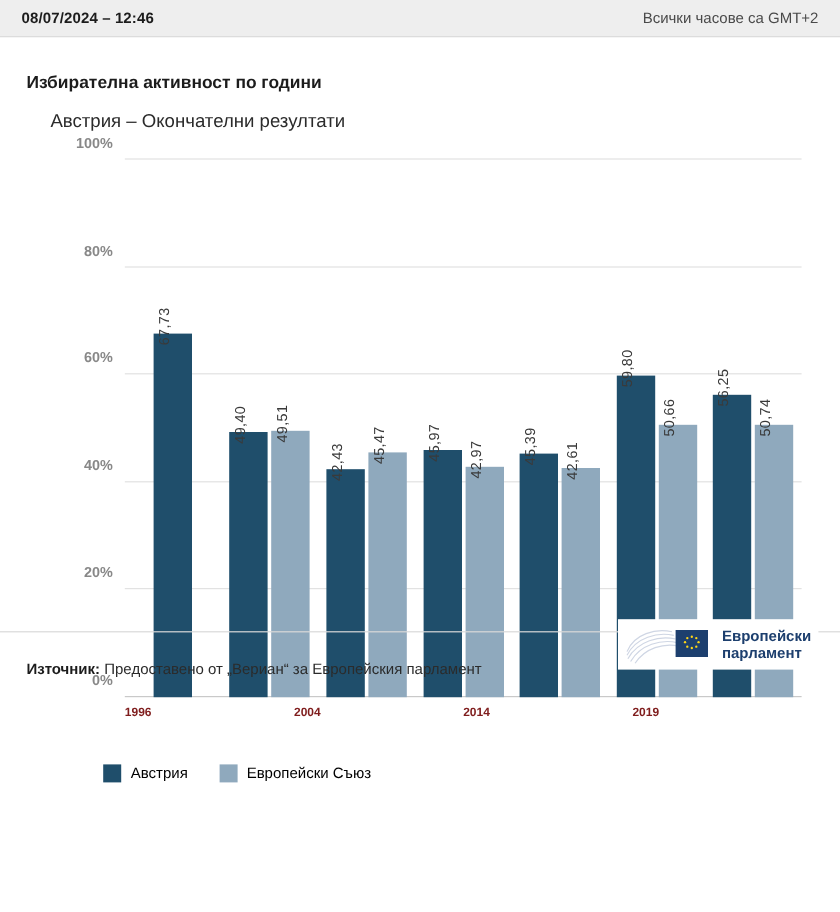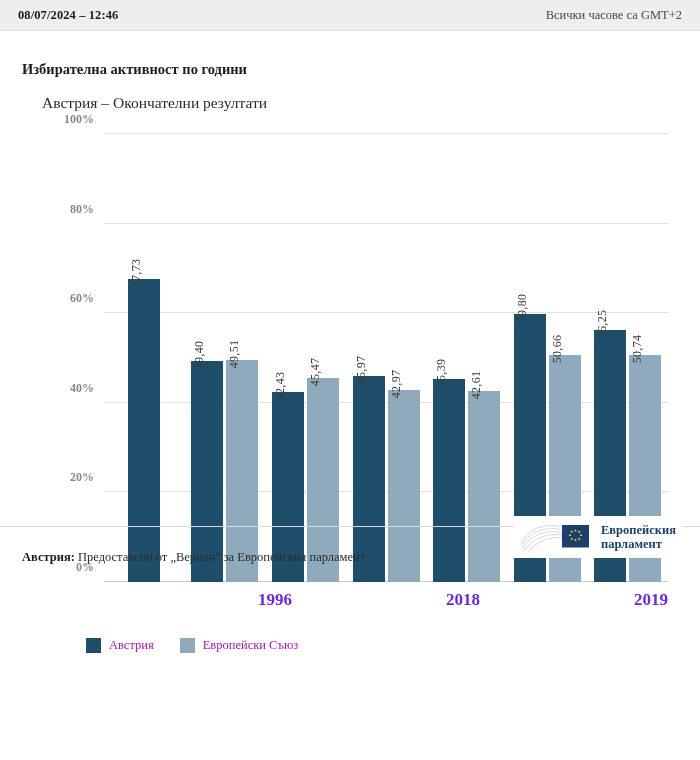--- a/index.html
+++ b/index.html
@@ -12,21 +12,20 @@
     background: #ffffff;
     font-family: "Liberation Sans", sans-serif;
     color: #1c1c1c;
     overflow: hidden;
   }
   .page {
     position: relative;
     width: 700px;
     height: 588px;
     box-sizing: border-box;
-    font-family: Liberation Serif, serif;
   }
 
   
   .topbar {
     height: 31px;
     background: #eeeeee;
     border-bottom: 1px solid #dcdcdc;
     display: flex;
     align-items: center;
     justify-content: space-between;
@@ -136,40 +135,39 @@
     position: absolute;
     left: 82px;
     right: 10px;
     bottom: 22px;
     height: 30px;
     display: flex;
     justify-content: space-around;
   }
   .xlabel {
     flex: 1 1 0;
-    text-align: right;
-    font-size: 17px;
-    font-weight: bold;
-    color: #6d28d9;
+    text-align: left;
+    font-size: 10px;
+    font-weight: bold;
+    color: #7f1d1d;
     padding-top: 8px;
   }
 
   
   .legend {
     display: flex;
     align-items: center;
     gap: 26px;
     padding: 4px 0 0 86px;
   }
   .legend-item {
     display: flex;
-    align-items: center;
     gap: 8px;
     font-size: 12.5px;
-    color: #a21caf;
+    color: #000000;
   }
   .swatch {
     width: 15px;
     height: 15px;
     display: inline-block;
   }
 
   
   .footer {
     position: absolute;
@@ -299,39 +297,40 @@
           <div class="bar primary" style="height: 56.25%; background: rgb(31, 78, 107);">
             <span class="bar-label">56,25</span>
           </div>
           <div class="bar secondary" style="height: 50.74%; background: rgb(143, 169, 189);">
             <span class="bar-label">50,74</span>
           </div>
         </div>
       </div>
     <div class="xlabels" id="xlabels">
         <div class="xlabel">1996</div>
-        <div class="xlabel">2018</div>
+        <div class="xlabel">2004</div>
+        <div class="xlabel">2014</div>
         <div class="xlabel">2019</div>
       </div>
   </div>
 
   <div class="legend" id="legend">
       <div class="legend-item">
         <span class="swatch" style="background: rgb(31, 78, 107);"></span>
         <span>Австрия</span>
       </div>
       <div class="legend-item">
         <span class="swatch" style="background: rgb(143, 169, 189);"></span>
         <span>Европейски Съюз</span>
       </div>
     </div>
 
   <div class="footer">
     <div class="source">
-      <b>Австрия:</b>
+      <b>Източник:</b>
       <span>Предоставено от „Вериан“ за Европейския парламент</span>
     </div>
   </div>
 
   <div class="footer-logo-box">
     <div class="ep-logo">
       <svg class="ep-mark" viewBox="0 0 96 44">
         <g fill="none" stroke="#cfd6e4" stroke-width="1.3">
           <path d="M2 30 C10 10, 34 4, 52 8"></path>
           <path d="M2 34 C12 14, 36 8, 54 12"></path>
@@ -345,19 +344,19 @@
           <circle cx="79" cy="15" r="1.3"></circle>
           <circle cx="81.5" cy="19.5" r="1.3"></circle>
           <circle cx="79" cy="24.5" r="1.3"></circle>
           <circle cx="74" cy="26" r="1.3"></circle>
           <circle cx="69" cy="24.5" r="1.3"></circle>
           <circle cx="66.5" cy="19.5" r="1.3"></circle>
           <circle cx="69" cy="15" r="1.3"></circle>
         </g>
       </svg>
       <div class="ep-text">
-        <div>Европейския</div>
+        <div>Европейски</div>
         <div>парламент</div>
       </div>
     </div>
   </div>
 
 </div>
 
 </body></html>

